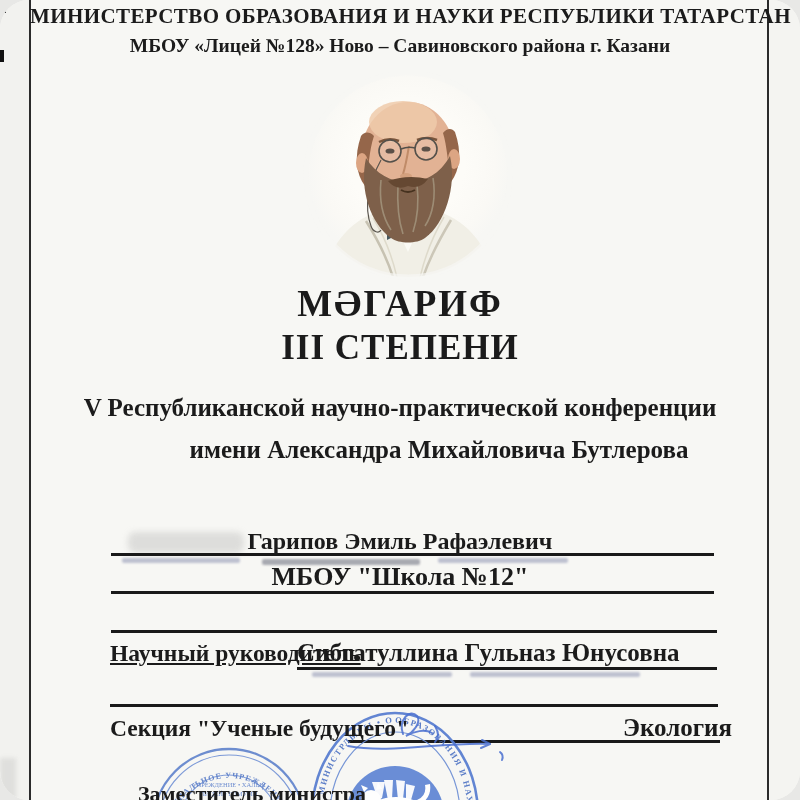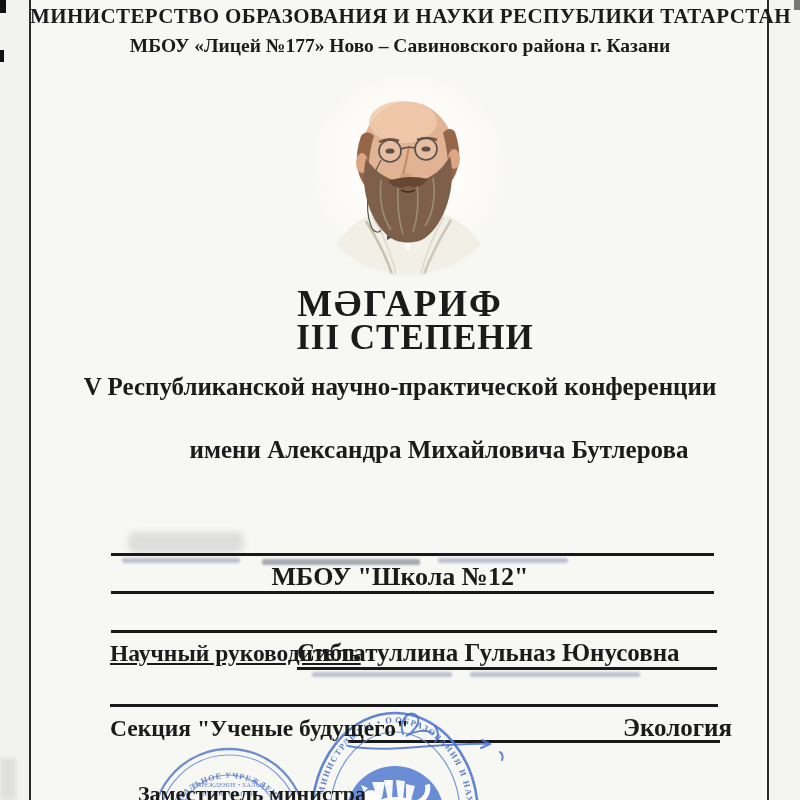--- a/index.html
+++ b/index.html
@@ -1,20 +1,21 @@
 <!DOCTYPE html>
 <html><head>
 <meta charset="utf-8">
 <style>
   html,body{margin:0;padding:0;background:#e8e8e6;}
   .page{
     position:relative;width:800px;height:800px;overflow:hidden;
     background:#f7f7f4;
     font-family:"Liberation Serif","DejaVu Serif",serif;
     color:#1b1b1b;
+    border-radius:29px;
   }
   .abs{position:absolute;}
   .ctr{left:30px;width:740px;text-align:center;}
   .b{font-weight:bold;}
   .margin-strip-left{left:0;top:0;width:29px;height:800px;background:#f2f2ef;z-index:0;}
   .margin-strip-right{left:770px;top:0;width:30px;height:800px;background:#f4f4f1;z-index:0;}
   .vline{top:0;width:2px;height:800px;background:#2b2b2b;z-index:1;}
   .vline.left{left:29px;}
   .vline.right{left:767px;}
   .corner{background:#111;z-index:3;}
@@ -36,21 +37,21 @@
   <div class="abs margin-strip-left"></div>
   <div class="abs margin-strip-right"></div>
   <div class="abs vline left"></div>
   <div class="abs vline right"></div>
   <div class="abs corner" style="left:0;top:0;width:6px;height:13px;"></div>
   <div class="abs corner" style="left:0;top:50px;width:4px;height:12px;"></div>
   <div class="abs corner" style="left:794px;top:0;width:6px;height:10px;opacity:.55;"></div>
   <div class="abs" style="left:0;top:758px;width:16px;height:42px;background:rgba(140,140,140,.18);filter:blur(2px);z-index:1;"></div>
 
   <div class="abs ctr txt b" style="top:4px;font-size:21px;letter-spacing:.4px;">МИНИСТЕРСТВО ОБРАЗОВАНИЯ И НАУКИ РЕСПУБЛИКИ ТАТАРСТАН</div>
-  <div class="abs ctr txt b" style="top:35px;font-size:19.5px;">МБОУ «Лицей №177» Ново – Савиновского района г. Казани</div>
+  <div class="abs ctr txt b" style="top:35px;font-size:19.5px;">МБОУ «Лицей №128» Ново – Савиновского района г. Казани</div>
 
   <div class="abs portrait-wrap">
     <svg viewBox="0 0 210 210" width="210" height="210">
       <defs>
         <radialGradient id="pg" cx="50%" cy="45%">
           <stop offset="55%" stop-color="#fdfcf8"></stop>
           <stop offset="85%" stop-color="#faf9f5"></stop>
           <stop offset="100%" stop-color="#f7f7f4"></stop>
         </radialGradient>
         <clipPath id="pc">
@@ -100,27 +101,28 @@
         <path d="M130,106 C133,124 130,142 122,154" stroke="#a5977f" stroke-width="1.6" fill="none" opacity=".8"></path>
 
         <path d="M85,109 Q105,102 125,107 Q117,118 105,114 Q93,119 85,109 Z" fill="#654832"></path>
         <path d="M98,118 q7,4 14,0" stroke="#46321f" stroke-width="2" fill="none"></path>
       </g>
       <circle cx="105" cy="103" r="102" fill="none" stroke="#f7f7f4" stroke-width="5" opacity=".7"></circle>
     </svg>
   </div>
 
   <div class="abs ctr txt b" style="top:282px;font-size:37px;letter-spacing:2px;">МӘГАРИФ</div>
-  <div class="abs ctr txt b" style="top:318px;font-size:35px;letter-spacing:1px;padding-left:15px;">III СТЕПЕНИ</div>
-
-  <div class="abs ctr txt b" style="top:373px;font-size:25px;">V Республиканской научно-практической конференции</div>
+  <div class="abs ctr txt b" style="top:328px;font-size:35px;letter-spacing:1px;">III СТЕПЕНИ</div>
+
+  <div class="abs ctr txt b" style="top:394px;font-size:25px;">V Республиканской научно-практической конференции</div>
   <div class="abs ctr txt b" style="top:436px;font-size:25px;padding-left:39px;">имени Александра Михайловича Бутлерова</div>
 
 
   <div class="abs smudge" style="left:128px;top:532px;width:116px;height:21px;"></div>
+  <div class="abs ctr txt b" style="top:528px;font-size:24px;">Гарипов Эмиль Рафаэлевич</div>
   <div class="abs rule" style="left:111px;top:553px;width:603px;"></div>
   <div class="abs ghost" style="left:122px;top:558px;width:118px;height:5px;"></div>
   <div class="abs ghost dark" style="left:262px;top:559px;width:158px;height:6px;"></div>
   <div class="abs ghost" style="left:438px;top:558px;width:130px;height:5px;"></div>
 
   <div class="abs ctr txt b" style="top:562px;font-size:26px;">МБОУ "Школа №12"</div>
   <div class="abs rule" style="left:111px;top:591px;width:603px;"></div>
 
   <div class="abs rule" style="left:111px;top:630px;width:606px;"></div>
 

